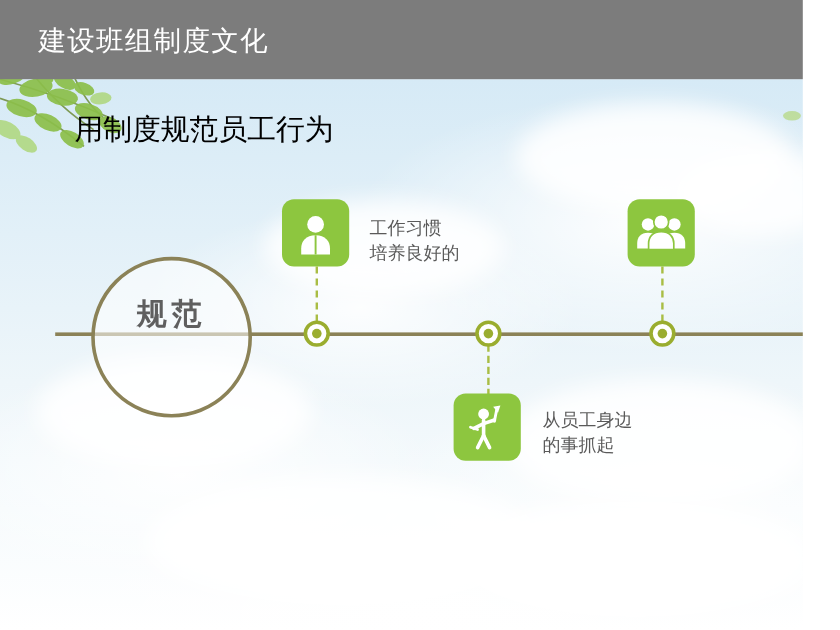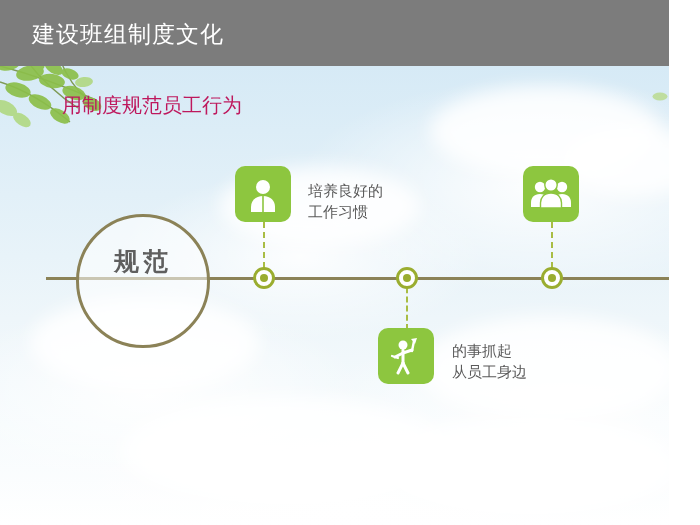--- a/index.html
+++ b/index.html
@@ -71,22 +71,22 @@
     position: absolute;
     width: 16px; height: 9px;
     z-index: 6;
     pointer-events: none;
   }
   
   .subtitle {
     position: absolute;
     left: 62px;
     top: 92px;
-    font-size: 20px;
-    color: #be185d;
+    font-size: 24px;
+    color: #000000;
     white-space: nowrap;
     z-index: 10;
   }
   .timeline {
     position: absolute;
     left: 46px;
     top: 277px;
     width: 636px;
     height: 3px;
     background: #8b8257;
@@ -218,42 +218,42 @@
   <div class="connector" style="left:263px; top:222px; height:56px;"></div>
   <div class="node" style="left:253px; top:267px;"></div>
   <div class="icon-box" style="left:235px; top:166px;">
     <svg width="56" height="56" viewBox="0 0 56 56">
       <circle cx="28" cy="21" r="7" fill="#ffffff"></circle>
       <path d="M28 30 c -8 0 -12 5 -12 11 v 5 h 24 v -5 c 0 -6 -4 -11 -12 -11 z" fill="#ffffff"></path>
       <path d="M28 30 l 0 16" stroke="#8dc63f" stroke-width="1.6"></path>
     </svg>
   </div>
   <div class="item-label" style="left:308px; top:180px;">
+    <div>工作习惯</div>
     <div>培养良好的</div>
-    <div>工作习惯</div>
   </div>
 
   <div class="connector" style="left:406px; top:278px; height:52px;"></div>
   <div class="node" style="left:396px; top:267px;"></div>
   <div class="icon-box" style="left:378px; top:328px;">
     <svg width="56" height="56" viewBox="0 0 56 56">
       <circle cx="25" cy="17" r="4.5" fill="#ffffff"></circle>
       <path d="M25 22 l 0 13" stroke="#ffffff" stroke-width="3" stroke-linecap="round"></path>
       <path d="M25 35 l -5 10" stroke="#ffffff" stroke-width="3" stroke-linecap="round"></path>
       <path d="M25 35 l 5 10" stroke="#ffffff" stroke-width="3" stroke-linecap="round"></path>
       <path d="M25 25 l -8 4" stroke="#ffffff" stroke-width="3" stroke-linecap="round"></path>
       <path d="M25 25 l 9 -3" stroke="#ffffff" stroke-width="3" stroke-linecap="round"></path>
       <path d="M36 13 l -2 10" stroke="#ffffff" stroke-width="2.4" stroke-linecap="round"></path>
       <path d="M33 11 l 6 -1 l -2 6 z" fill="#ffffff"></path>
       <path d="M14 28 l 6 2" stroke="#ffffff" stroke-width="2.2" stroke-linecap="round"></path>
     </svg>
   </div>
   <div class="item-label" style="left:452px; top:340px;">
+    <div>从员工身边</div>
     <div>的事抓起</div>
-    <div>从员工身边</div>
   </div>
 
   <div class="connector" style="left:551px; top:222px; height:56px;"></div>
   <div class="node" style="left:541px; top:267px;"></div>
   <div class="icon-box" style="left:523px; top:166px;">
     <svg width="56" height="56" viewBox="0 0 56 56">
       <circle cx="17" cy="21" r="5.2" fill="#ffffff"></circle>
       <path d="M17 28 c -6 0 -9 4 -9 8.5 V 41 h 18 v -4.5 C 26 32 23 28 17 28 z" fill="#ffffff"></path>
       <circle cx="39" cy="21" r="5.2" fill="#ffffff"></circle>
       <path d="M39 28 c -6 0 -9 4 -9 8.5 V 41 h 18 v -4.5 C 48 32 45 28 39 28 z" fill="#ffffff"></path>

